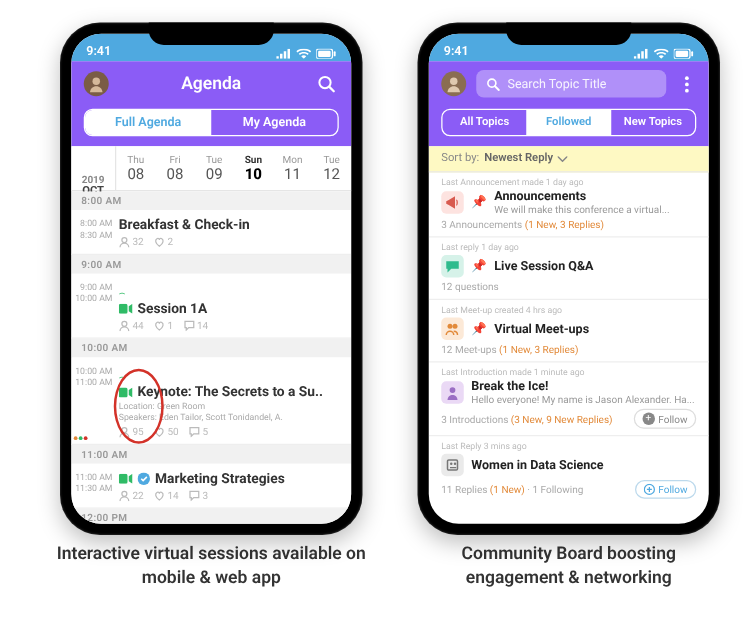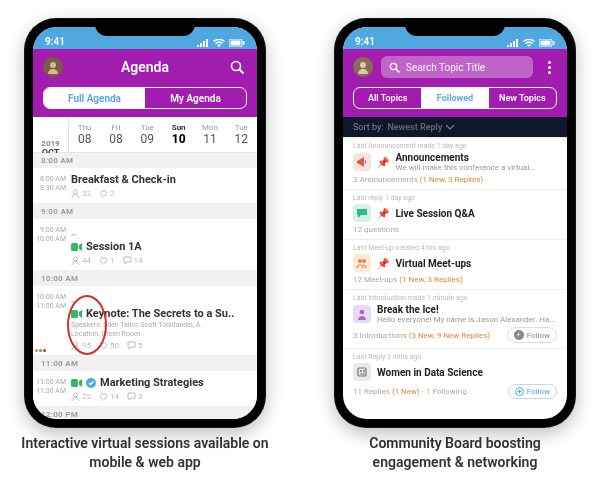--- a/index.html
+++ b/index.html
@@ -1,34 +1,34 @@
 <!DOCTYPE html>
 <html><head>
 <meta charset="utf-8">
 <style>
   * { box-sizing: border-box; margin: 0; padding: 0; }
   body { font-family: -apple-system, BlinkMacSystemFont, "Segoe UI", Roboto, Helvetica, Arial, sans-serif; background: #fff; padding: 18px 20px; }
-  .stage { display:flex; gap: 36px; justify-content:space-between; }
+  .stage { display:flex; gap: 36px; justify-content:flex-end; }
   .col { display:flex; flex-direction:column; align-items:center; }
   .phone {
     width: 242px; height: 410px; background:#000; border-radius: 32px; padding: 9px;
     position: relative; box-shadow: 0 6px 18px rgba(0,0,0,0.25), inset 0 0 2px rgba(255,255,255,0.3);
   }
   .notch { position:absolute; top:0; left:50%; transform:translateX(-50%); width:100px; height:18px; background:#000; border-radius: 0 0 12px 12px; z-index:50;}
   .screen {
     width:100%; height:100%; border-radius:24px; background:#fff; overflow:hidden; position:relative;
   }
   .statusbar {
     height:22px; background:#4fa9e0; display:flex; align-items:flex-end; justify-content:space-between;
     padding: 0 12px 2px; color:#fff; font-size:10px; font-weight:600;
   }
   .statusbar .icons { display:flex; gap:4px; align-items:center; }
   .statusbar svg { display:block; }
   .header {
-    background:#a21caf; color:#fff; padding:6px 10px 8px;
+    background:#8b5cf6; color:#fff; padding:6px 10px 8px;
   }
   .header-row1 { display:flex; align-items:center; justify-content:space-between; height:24px; }
   .avatar { width:20px; height:20px; border-radius:50%; background:#7a5c45; display:flex; align-items:center; justify-content:center; font-size:9px; color:#fff;}
   .title { font-size:14px; font-weight:600; text-align:center; flex:1;}
   .icon-btn { width:20px; height:20px; display:flex; align-items:center; justify-content:center; }
   .segmented { margin-top:8px; display:flex; border:1.5px solid #fff; border-radius:7px; overflow:hidden; height:22px; }
   .segmented > div { flex:1; display:flex; align-items:center; justify-content:center; font-size:10px; font-weight:600; cursor:pointer; }
   .seg-active { background:#fff; color:#4fa9e0; }
   .seg-inactive { color:#fff; }
 
@@ -62,21 +62,21 @@
 
   
   .searchbar {
     flex:1; height:22px; background:rgba(255,255,255,0.32); border-radius:6px; display:flex; align-items:center;
     padding:0 8px; color:#fff; font-size:10px; gap:6px;
   }
   .kebab { width:16px; display:flex; flex-direction:column; gap:2px; align-items:center; justify-content:center; }
   .kebab i { width:3px; height:3px; background:#fff; border-radius:50%; display:block;}
   .seg3 { margin-top:8px; display:flex; border:1.5px solid #fff; border-radius:7px; overflow:hidden; height:22px;}
   .seg3 > div { flex:1; display:flex; align-items:center; justify-content:center; font-size:9px; font-weight:600; cursor:pointer;}
-  .sort-row { background:#0f172a; font-size:9px; color:#888; padding:5px 10px; display:flex; align-items:center; gap:4px; border-bottom:1px solid #e7e7e7;}
+  .sort-row { background:#fef9c3; font-size:9px; color:#888; padding:5px 10px; display:flex; align-items:center; gap:4px; border-bottom:1px solid #e7e7e7;}
   .sort-val { color:#666; font-weight:600;}
   .board-body { height:calc(100% - 22px - 64px - 24px); overflow:hidden;}
   .topic { padding:4px 10px 5px; border-bottom:1px solid #eee;}
   .topic-meta { font-size:7px; color:#bbb; margin-bottom:2px;}
   .topic-row { display:flex; align-items:center; gap:6px;}
   .topic-icon { width:18px; height:18px; border-radius:4px; display:flex; align-items:center; justify-content:center; font-size:10px; flex-shrink:0;}
   .pin { font-size:10px; color:#333;}
   .topic-title { font-size:10px; font-weight:700; color:#222; white-space:nowrap; overflow:hidden; text-overflow:ellipsis;}
   .topic-desc { font-size:8px; color:#999; white-space:nowrap; overflow:hidden; text-overflow:ellipsis;}
   .topic-counts { font-size:8px; color:#aaa; margin-top:3px; display:flex; align-items:center; justify-content:space-between;}
@@ -243,22 +243,22 @@
             <div class="time-col"><span>10:00 AM</span><br><span>11:00 AM</span></div>
             <div class="sess-body">
               <div style="line-height:1"><span class="wifi-dot">⌢</span></div>
               <div class="sess-title">
                 <svg class="cam-icon" viewBox="0 0 11 8">
                     <rect x="0" y="0" width="7" height="8" rx="1.5" fill="#2fbb66"></rect>
                     <path d="M8 2l3-2v8l-3-2z" fill="#2fbb66"></path>
                   </svg>
                 <span>Keynote: The Secrets to a Su..</span>
               </div>
+              <div class="sess-sub"><span>Location: </span><span>Green Room</span></div>
               <div class="sess-sub"><span>Speakers: </span><span>Eden Tailor, Scott Tonidandel, A.</span></div>
-              <div class="sess-sub"><span>Location: </span><span>Green Room</span></div>
               <div class="sess-meta">
                 <span>
                     <svg width="9" height="9" viewBox="0 0 9 9">
                       <circle cx="4.5" cy="3" r="2" fill="none" stroke="#bbb"></circle>
                       <path d="M1 9c0-2 1.5-3.5 3.5-3.5S8 7 8 9" fill="none" stroke="#bbb"></path>
                     </svg>
                     <span>95</span>
                   </span>
                 <span>
                     <svg width="9" height="9" viewBox="0 0 9 9">

